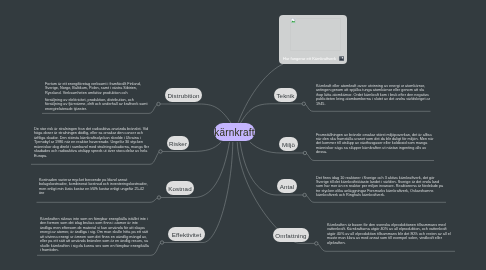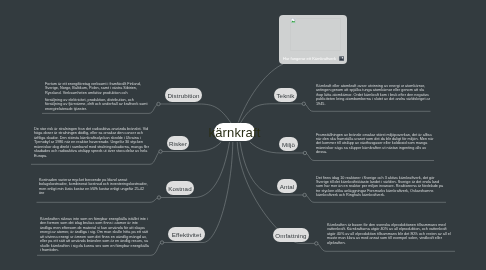--- a/index.html
+++ b/index.html
@@ -3,21 +3,21 @@
 <meta charset="utf-8">
 <style>
   html,body{margin:0;padding:0;}
   body{width:486px;height:270px;overflow:hidden;background:#333b3f;
        font-family:"Liberation Sans",sans-serif;-webkit-font-smoothing:antialiased;}
   #stage{position:relative;width:486px;height:270px;}
   svg.links{position:absolute;left:0;top:0;width:486px;height:270px;pointer-events:none;}
   .node{position:absolute;background:#dedede;color:#33393c;border-radius:999px;
         display:flex;align-items:center;justify-content:center;
         font-size:6.2px;letter-spacing:0.1px;white-space:nowrap;}
-  .central{background:#ffffff;color:#2b2f17;font-size:13px;letter-spacing:0.15px;}
+  .central{background:#c4b5fd;color:#2b2f17;font-size:10px;letter-spacing:0.15px;}
   .note{position:absolute;color:#d9dcdd;font-size:3.78px;line-height:4.42px;
         letter-spacing:0.01px;}
   .note p{margin:0 0 2.5px 0;}
   .note p:last-child{margin-bottom:0;}
   .imgcard{position:absolute;background:#cfd1d1;border-radius:4px;overflow:hidden;}
   .imgcard-body{position:relative;height:100%;}
   .alt-box{position:absolute;left:11px;top:3px;right:6px;bottom:13px;
      border:0.35px solid #cacccc;}
   .broken-icon{position:absolute;left:11.6px;top:3.4px;width:5px;height:5.4px;display:block;line-height:0;}
   .imgcard-caption{position:absolute;left:0;right:0;bottom:0;height:12px;

